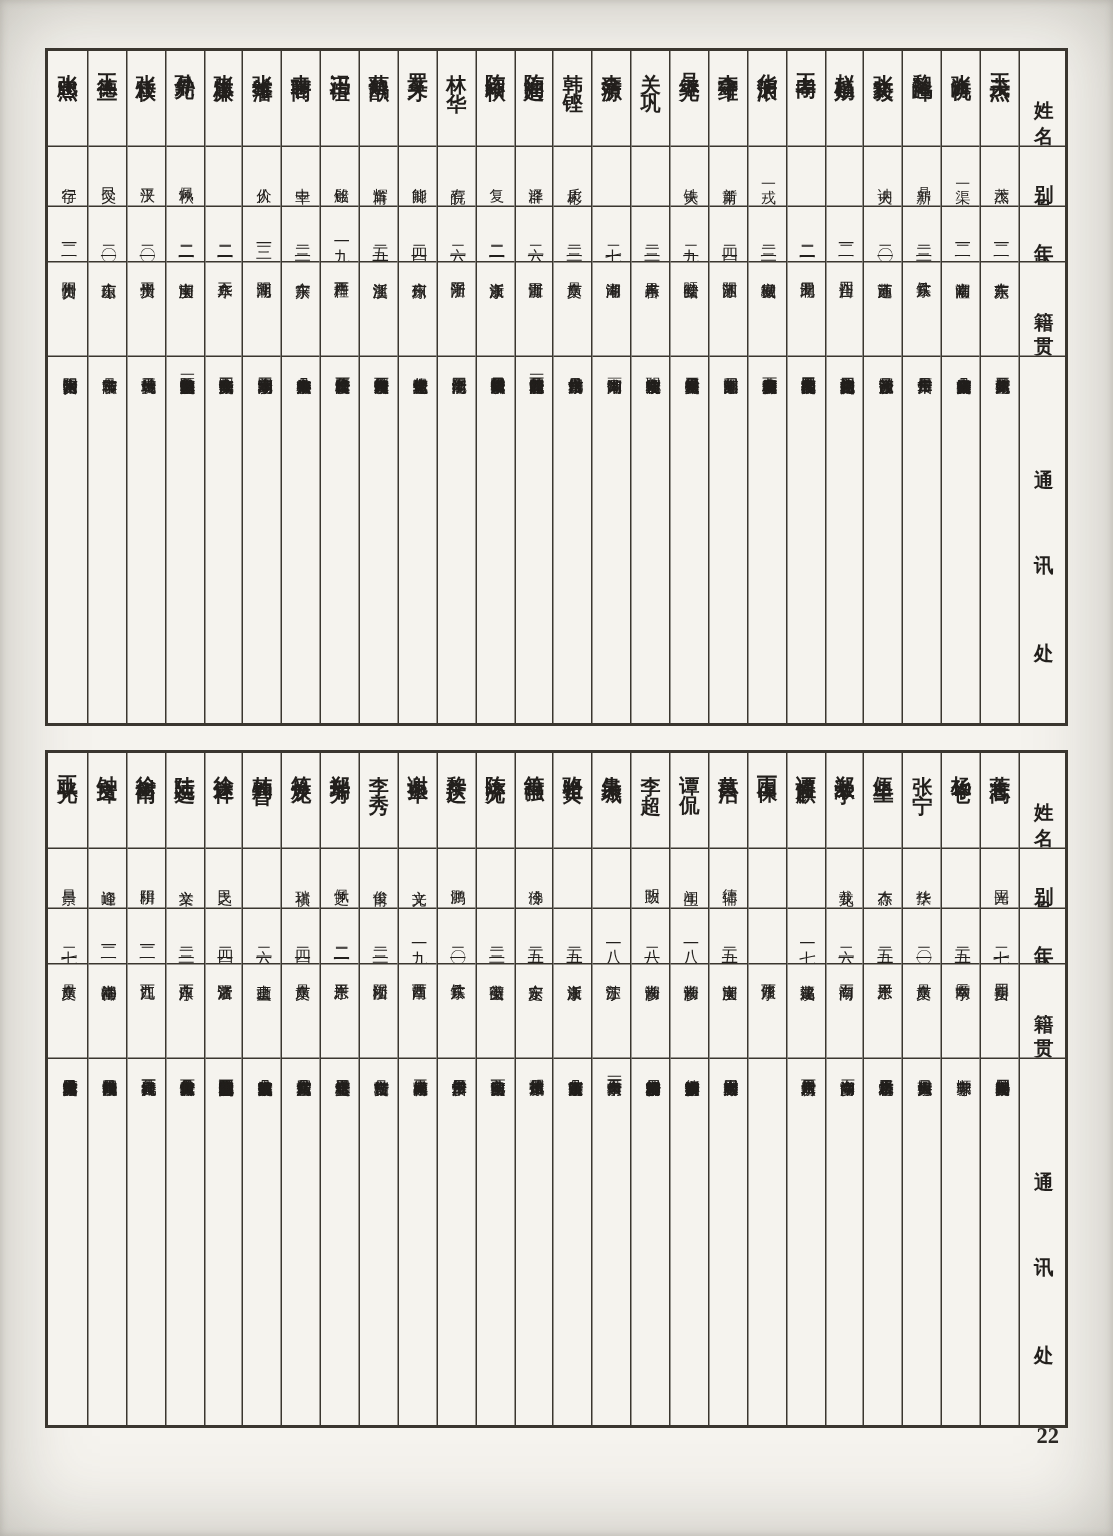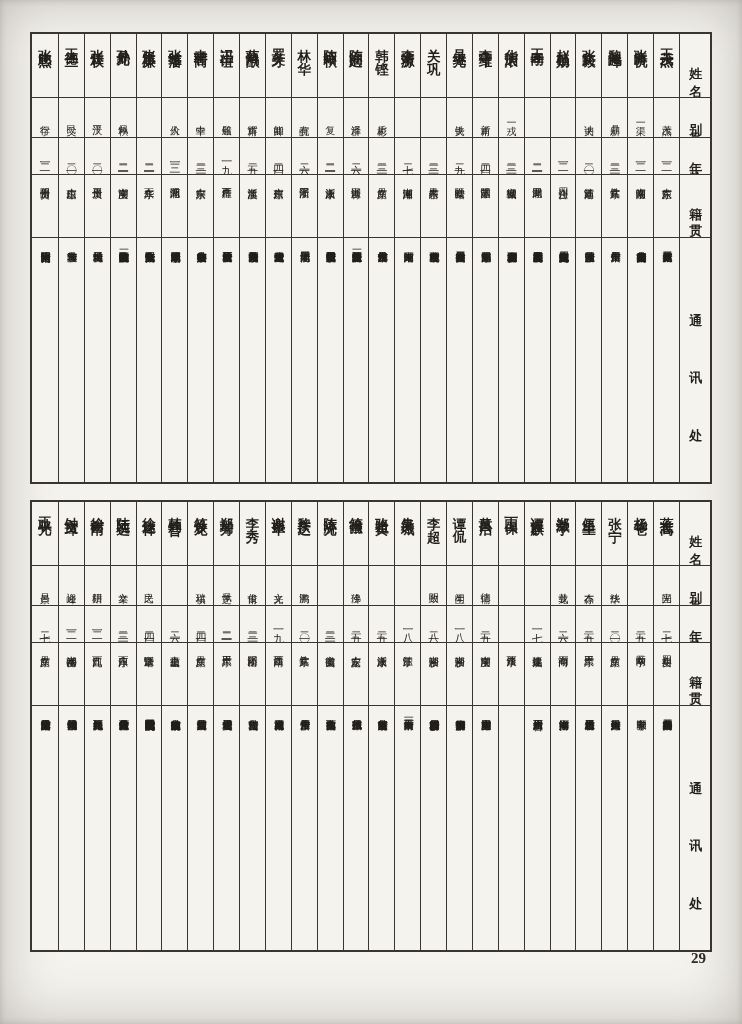--- a/index.html
+++ b/index.html
@@ -467,14 +467,14 @@
         <div class="cell val-address r-address">湖南益阳桃江镇锦华昌号转</div>
       </div>
       <div class="col">
         <div class="cell val-name r-name">王耿光</div>
         <div class="cell val-alias r-alias">昌景</div>
         <div class="cell val-age r-age">二七</div>
         <div class="cell val-native r-native">广东文昌</div>
         <div class="cell val-address r-address">广东文昌便民市德昌隆号交赤塘村</div>
       </div>
     </div>
-  <div class="page-number">29</div>
+  <div class="page-number">22</div>
 </div>
 
 </body></html>

